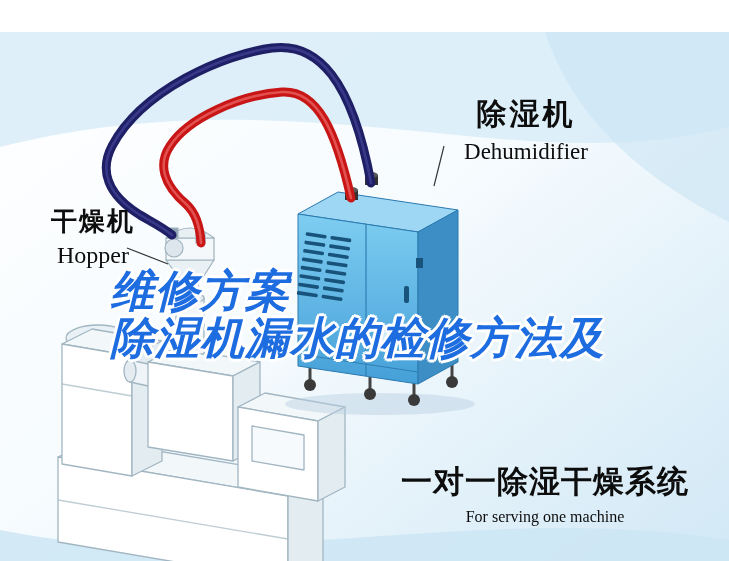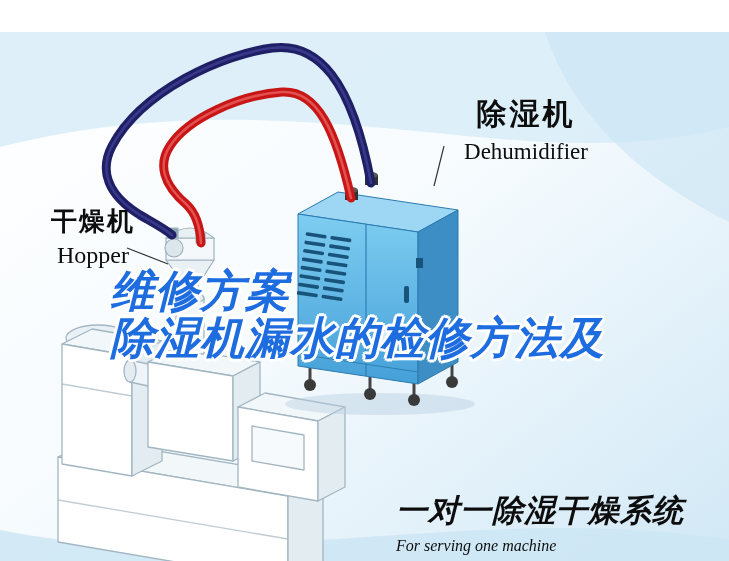--- a/index.html
+++ b/index.html
@@ -37,21 +37,21 @@
     font-weight: bold;
     font-style: italic;
     letter-spacing: 1px;
     color: #1d6ce0;
     text-shadow:
       -2px -2px 0 #fff, 2px -2px 0 #fff, -2px 2px 0 #fff, 2px 2px 0 #fff,
       -3px 0 0 #fff, 3px 0 0 #fff, 0 -3px 0 #fff, 0 3px 0 #fff;
     white-space: nowrap;
   }
 
-  .caption { position: absolute; left: 396px; top: 458px; width: 298px; text-align: left; color: #0d0d0d; font-style: italic; }
+  .caption { position: absolute; left: 396px; top: 429px; width: 298px; text-align: center; color: #0d0d0d; }
   .caption .zh { font-size: 31px; font-weight: bold; letter-spacing: 1px; white-space: nowrap; }
   .caption .en { font-family: "Liberation Serif", serif; font-size: 16px; margin-top: 5px; white-space: nowrap; }
 </style>
 </head>
 <body>
 
 <div class="stage">
 
   <svg width="729" height="561" viewBox="0 0 729 561" xmlns="http://www.w3.org/2000/svg">
     <defs>

